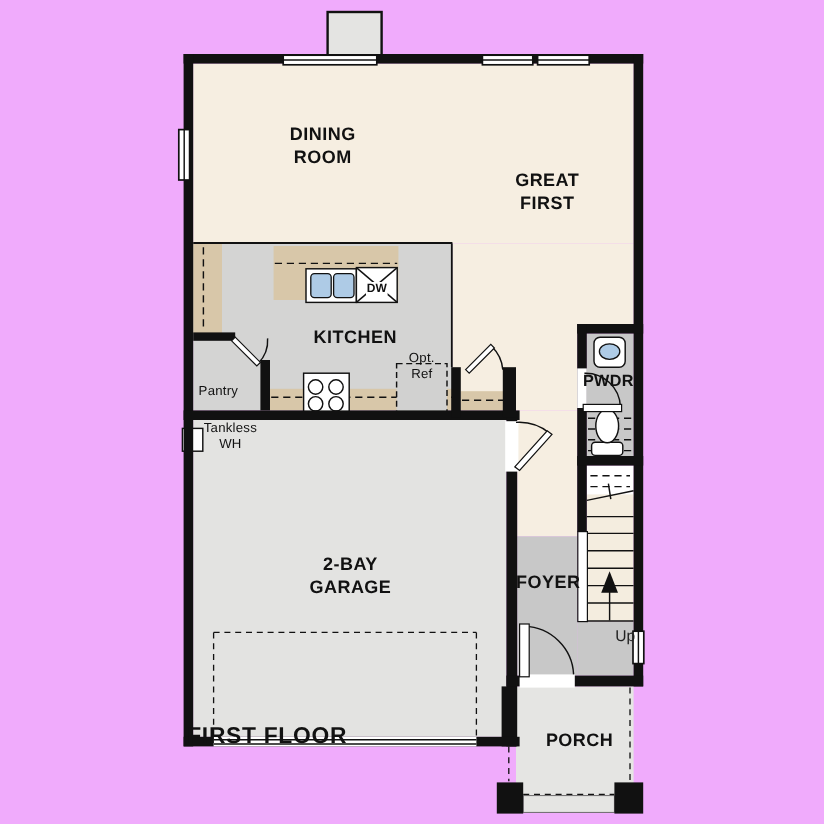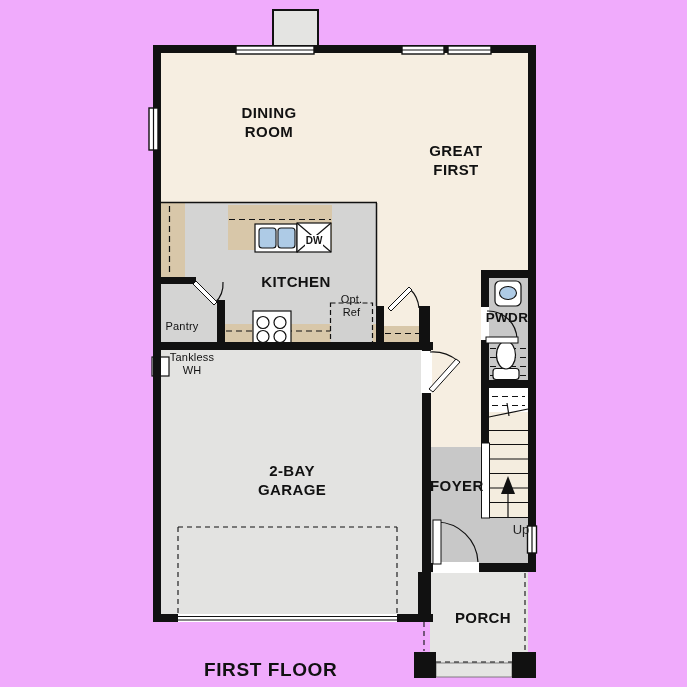--- a/index.html
+++ b/index.html
@@ -195,14 +195,14 @@
   <div class="lbl room" style="left:246px;top:272px;width:100px;">KITCHEN</div>
   <div class="lbl small" style="left:154px;top:320px;width:56px;">Pantry</div>
   <div class="lbl dwlbl" style="left:300px;top:231px;width:28px;"><span>DW</span></div>
   <div class="lbl small" style="left:331px;top:293px;width:41px;text-align:center;">Opt. Ref</div>
   <div class="lbl pwdr" style="left:483px;top:308px;width:48px;">PWDR</div>
   <div class="lbl small" style="left:166px;top:351px;width:52px;">Tankless WH</div>
   <div class="lbl room" style="left:247px;top:461px;width:90px;">2-BAY GARAGE</div>
   <div class="lbl room" style="left:430px;top:476px;width:52px;">FOYER</div>
   <div class="lbl up" style="left:494px;top:520px;width:30px;margin-left:12px;">Up</div>
   <div class="lbl room" style="left:451px;top:608px;width:64px;">PORCH</div>
-  <div class="lbl title" style="left:156px;top:660px;width:200px;margin-left:48px;">FIRST FLOOR</div>
+  <div class="lbl title" style="left:156px;top:604px;width:200px;">FIRST FLOOR</div>
 </div>
 
 </body></html>

